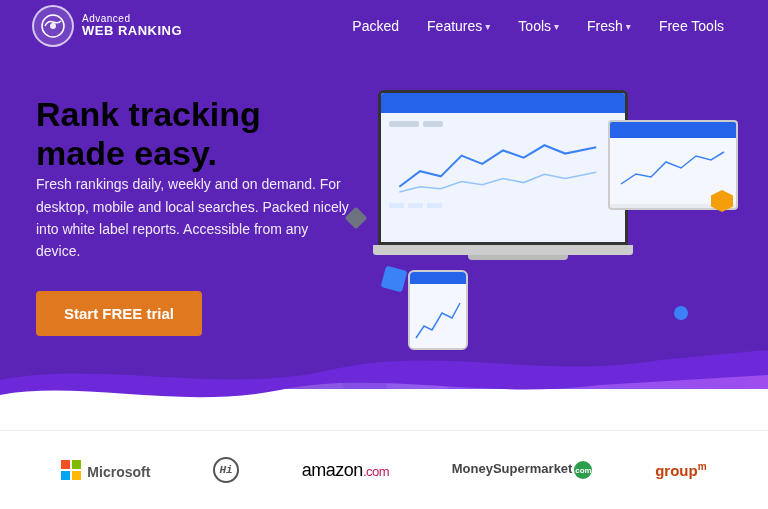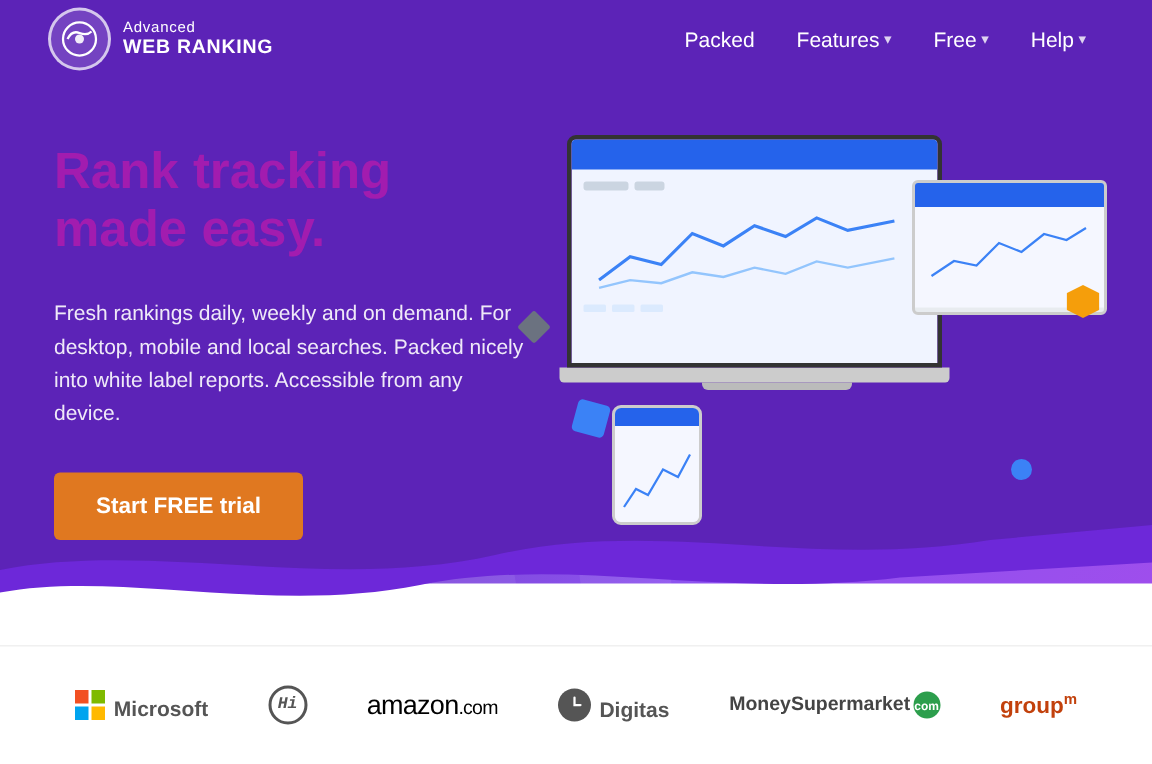--- a/index.html
+++ b/index.html
@@ -123,23 +123,23 @@
     
     .hero-content {
       position: absolute;
       top: 95px; left: 36px;
       max-width: 320px;
       z-index: 5;
     }
     .hero-title {
       font-size: 34px;
       font-weight: 800;
-      color: #a21caf;
+      color: #000000;
       line-height: 1.15;
-      margin-bottom: 24px;
+      margin-bottom: 0;
     }
     .hero-subtitle {
       font-size: 14px;
       color: rgba(255,255,255,0.9);
       line-height: 1.6;
       margin-bottom: 28px;
     }
     .cta-button {
       background: #e07820;
       color: #fff;
@@ -363,26 +363,29 @@
 
   <nav>
     <a class="nav-link">
       <span>Packed</span>
     </a>
     <a class="nav-link">
       <span>Features</span>
       <span class="chevron">▾</span>
     </a>
     <a class="nav-link">
-      <span>Free</span>
+      <span>Tools</span>
       <span class="chevron">▾</span>
     </a>
     <a class="nav-link">
-      <span>Help</span>
+      <span>Fresh</span>
       <span class="chevron">▾</span>
+    </a>
+    <a class="nav-link">
+      <span>Free Tools</span>
     </a>
   </nav>
 </header>
 
 <section class="hero">
 
   <div class="hero-bg"></div>
 
   <div class="arc-decorations">
     <svg viewBox="0 0 768 430" preserveAspectRatio="xMidYMid slice">
@@ -475,31 +478,23 @@
       <div class="ms-cell ms-cell-4"></div>
     </div>
     <span>Microsoft</span>
   </div>
 
   <div class="brand-item brand-hi">
     <div class="hi-circle" style="font-family:Liberation Mono, monospace; font-style:italic; font-size:11px;">Hi</div>
   </div>
 
   <div class="brand-item brand-amazon">
-    <span class="amazon-text" style="font-size:18px;font-weight:400;letter-spacing:-0.5px;">amazon<span class="com" style="color:#000000;">.com</span></span>
-  </div>
-
-  <div class="brand-item brand-digitas">
-    <div class="dig-circle">
-      <svg width="14" height="14" viewBox="0 0 14 14">
-          <path d="M7 2 L7 7 L11 7" stroke="#fff" stroke-width="1.5" fill="none" stroke-linecap="round"></path>
-        </svg>
-    </div>
-    <span>Digitas</span>
-  </div>
+    <span class="amazon-text" style="font-size:18px;font-weight:400;letter-spacing:-0.5px;">amazon<span class="com" style="color:#be185d;">.com</span></span>
+  </div>
+
 
   <div class="brand-item brand-money">
     <span style="font-weight:700;font-size:13px;">MoneySupermarket<span class="money-badge">com</span></span>
   </div>
 
   <div class="brand-item brand-groupm">
     <span>group<span class="m-super">m</span></span>
   </div>
 </div>
 

